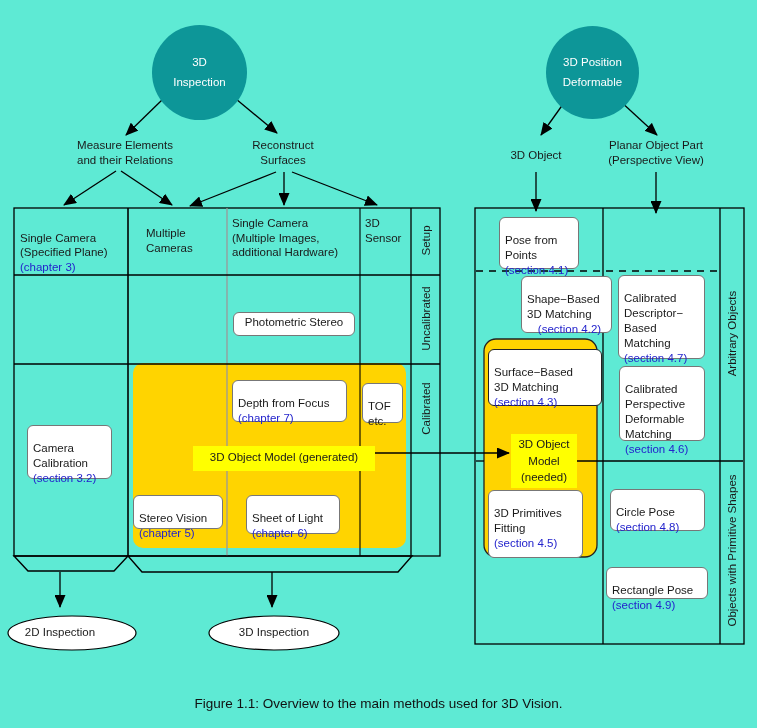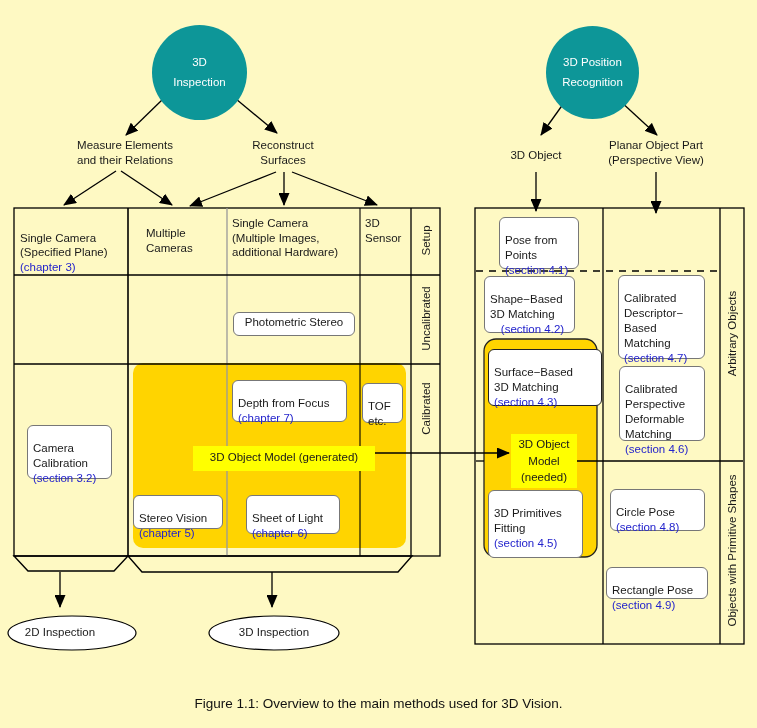--- a/index.html
+++ b/index.html
@@ -1,16 +1,16 @@
 <!DOCTYPE html>
 <html><head>
 <meta charset="utf-8">
 <style>
   html,body{margin:0;padding:0;background:#ffffff;}
-  #stage{position:relative;width:757px;height:728px;background:#fef9c3;overflow:hidden;
+  #stage{position:relative;width:757px;height:728px;background:#5eead4;overflow:hidden;
          font-family:"Liberation Sans","DejaVu Sans",sans-serif;color:#1a1a1a;}
   #linework{position:absolute;left:0;top:0;z-index:1;}
   .txt{position:absolute;z-index:3;font-size:11.5px;line-height:1.28;white-space:pre-line;}
   .center{text-align:center;}
   .circle{position:absolute;z-index:2;border-radius:50%;background:#0d9698;color:#ffffff;
           display:flex;align-items:center;justify-content:center;text-align:center;
           font-size:11.5px;line-height:1.7;}
   .box{position:absolute;z-index:3;background:#ffffff;border:1.2px solid #777777;
        border-radius:6px;padding:15px 5px;font-size:11.5px;line-height:1.3;box-sizing:border-box;}
   .box .t{white-space:pre-line;display:block;}
@@ -93,21 +93,21 @@
       <line x1="272" y1="572" x2="272" y2="607" marker-end="url(#ah)"></line>
     </g>
   </svg>
 
   <div class="circle" style="left:152px;top:25px;width:95px;height:95px;">
     <span style="white-space:pre-line;">3D
 Inspection</span>
   </div>
   <div class="circle" style="left:546px;top:26px;width:93px;height:93px;">
     <span style="white-space:pre-line;">3D Position
-Recognition</span>
+Deformable</span>
   </div>
 
   <div class="txt center" style="left:50px;top:138px;width:150px;">Measure Elements
 and their Relations</div>
   <div class="txt center" style="left:227px;top:138px;width:112px;">Reconstruct
 Surfaces</div>
   <div class="txt center" style="left:486px;top:148px;width:100px;">3D Object</div>
   <div class="txt center" style="left:594px;top:138px;width:124px;">Planar Object Part
 (Perspective View)</div>
 
@@ -159,21 +159,21 @@
 (needed)</div>
 
   <div class="ell-label" style="left:8px;top:626px;width:104px;">2D Inspection</div>
   <div class="ell-label" style="left:209px;top:626px;width:130px;">3D Inspection</div>
 
   <div class="box" style="left:499px;top:217px;width:80px;height:52px;">
     <span class="t">Pose from
 Points</span>
     <span class="ref">(section 4.1)</span>
   </div>
-  <div class="box" style="left:484px;top:276px;width:91px;height:57px;">
+  <div class="box" style="left:521px;top:276px;width:91px;height:57px;">
     <span class="t">Shape−Based
 3D Matching</span>
     <span class="ref" style="padding-left:6px;text-align:center;">(section 4.2)</span>
   </div>
   <div class="box" style="left:618px;top:275px;width:87px;height:84px;">
     <span class="t">Calibrated
 Descriptor−
 Based
 Matching</span>
     <span class="ref">(section 4.7)</span>

